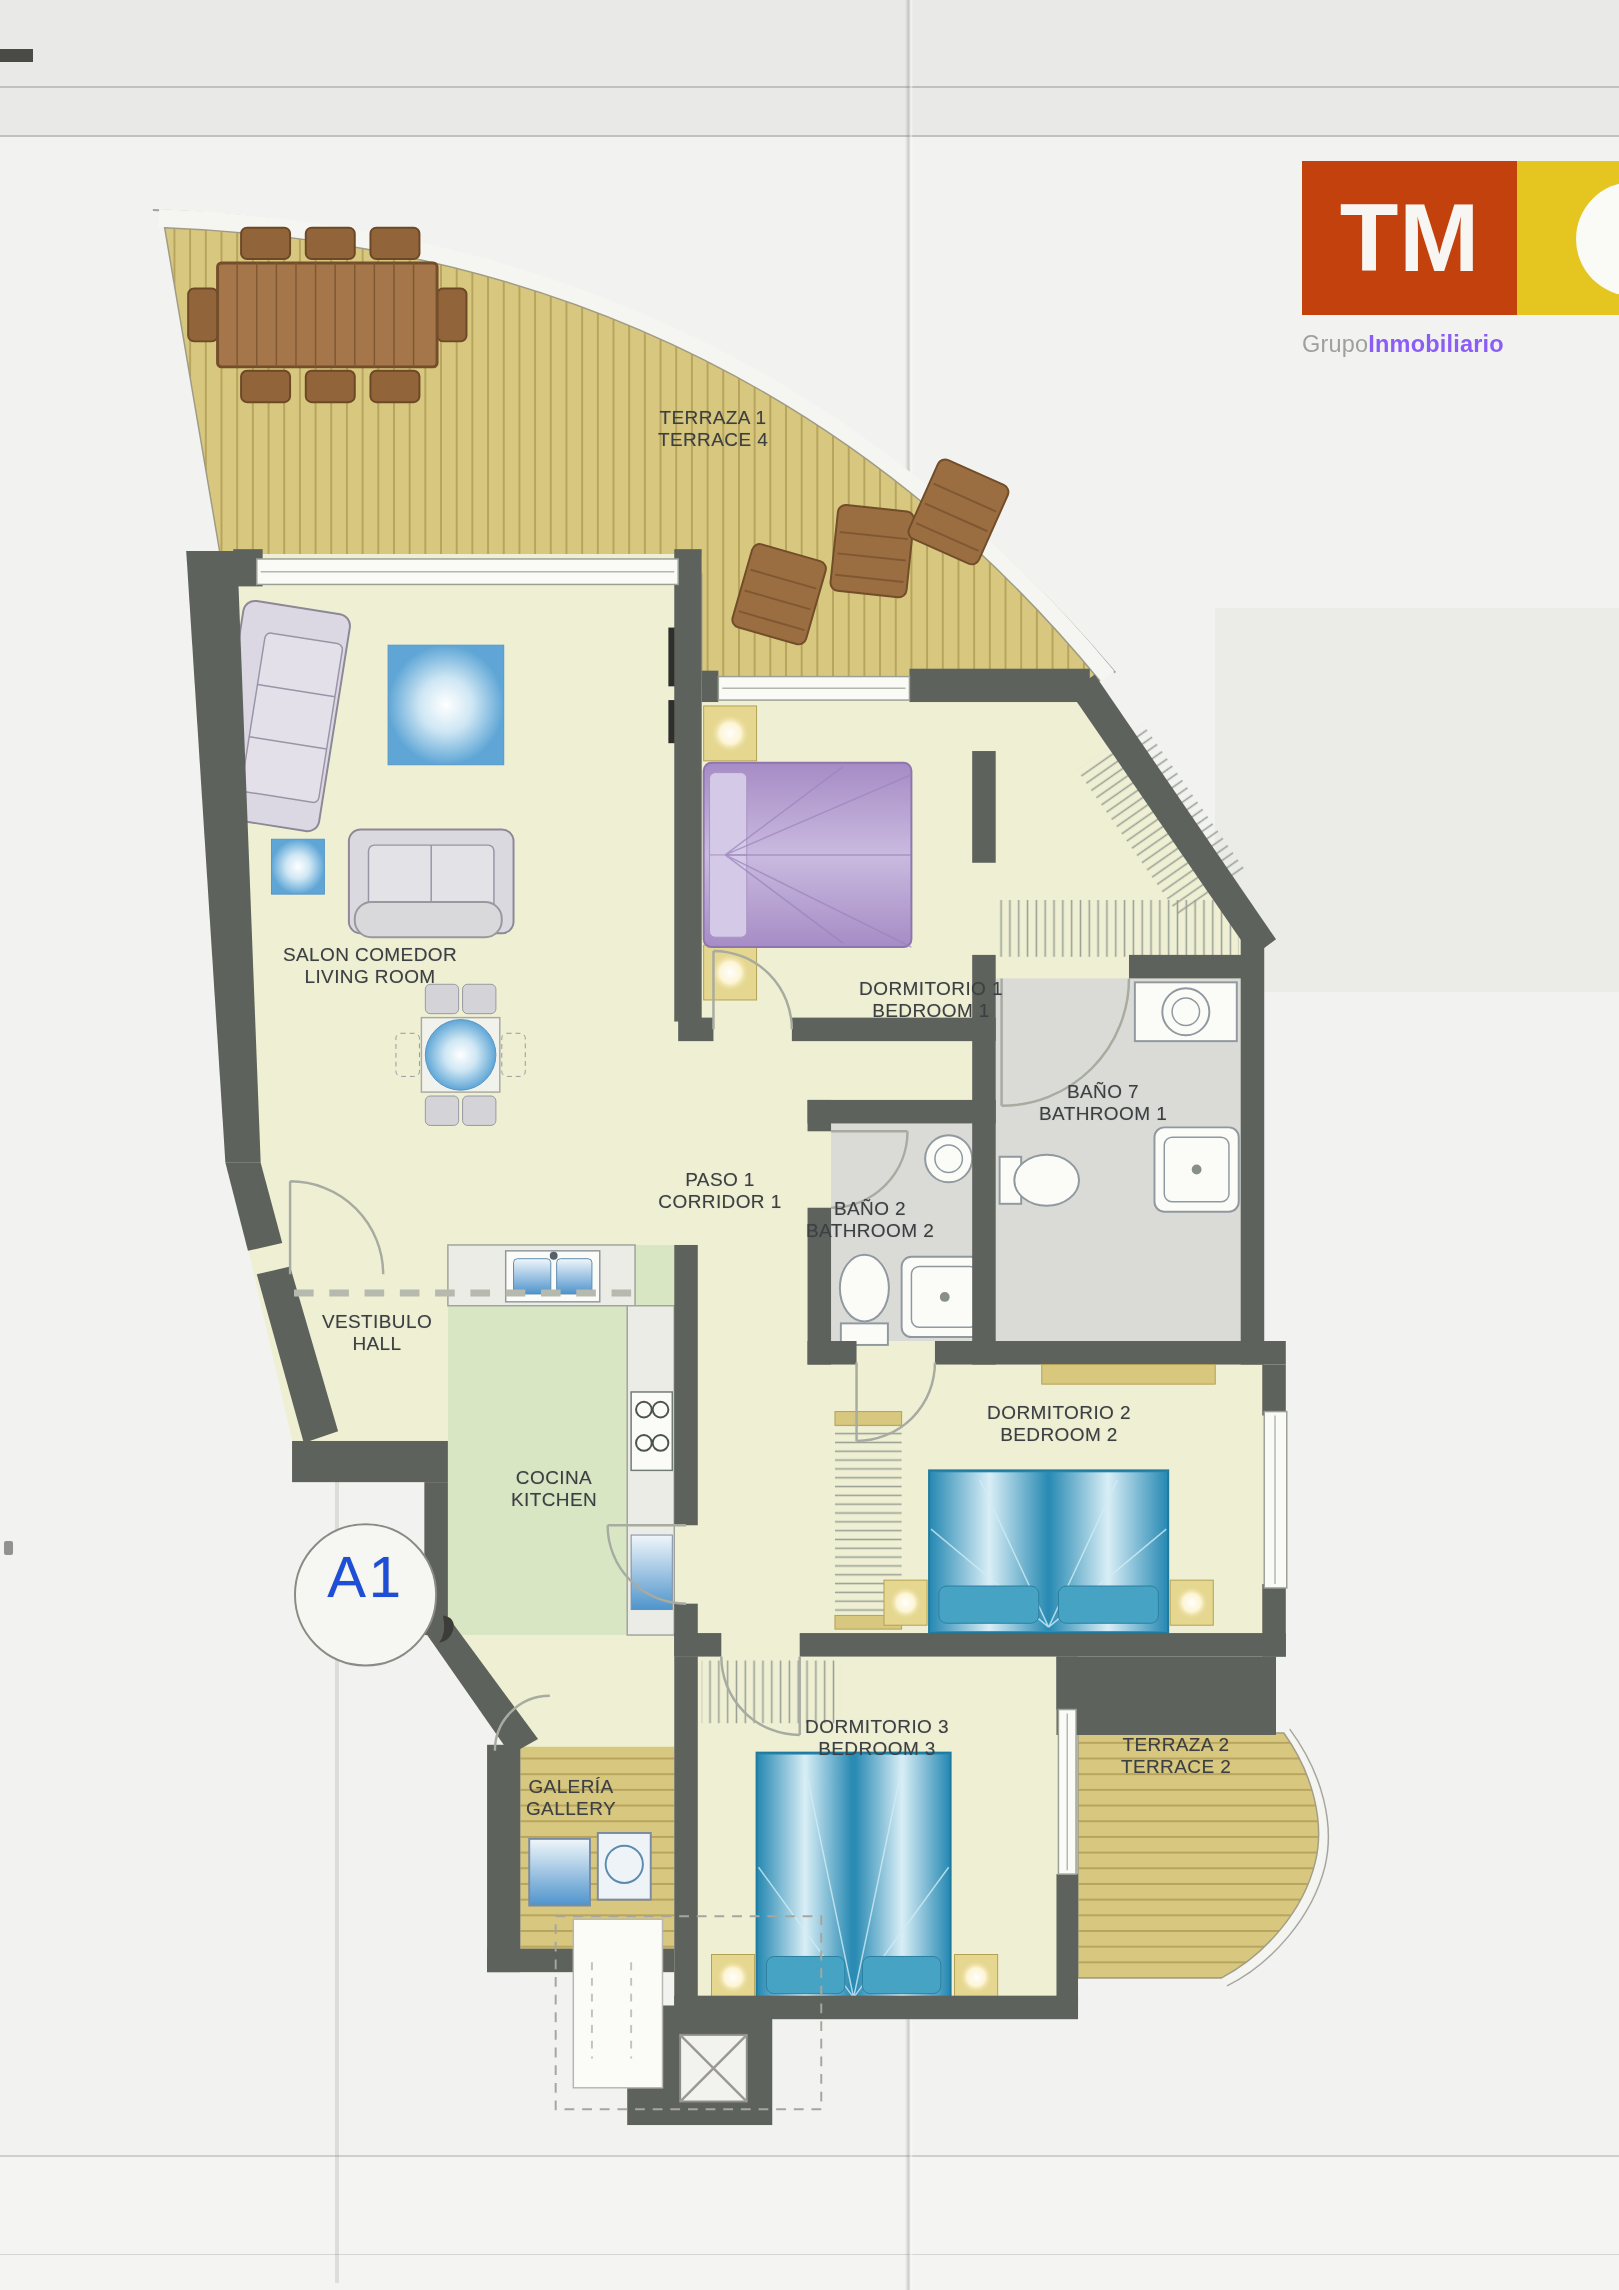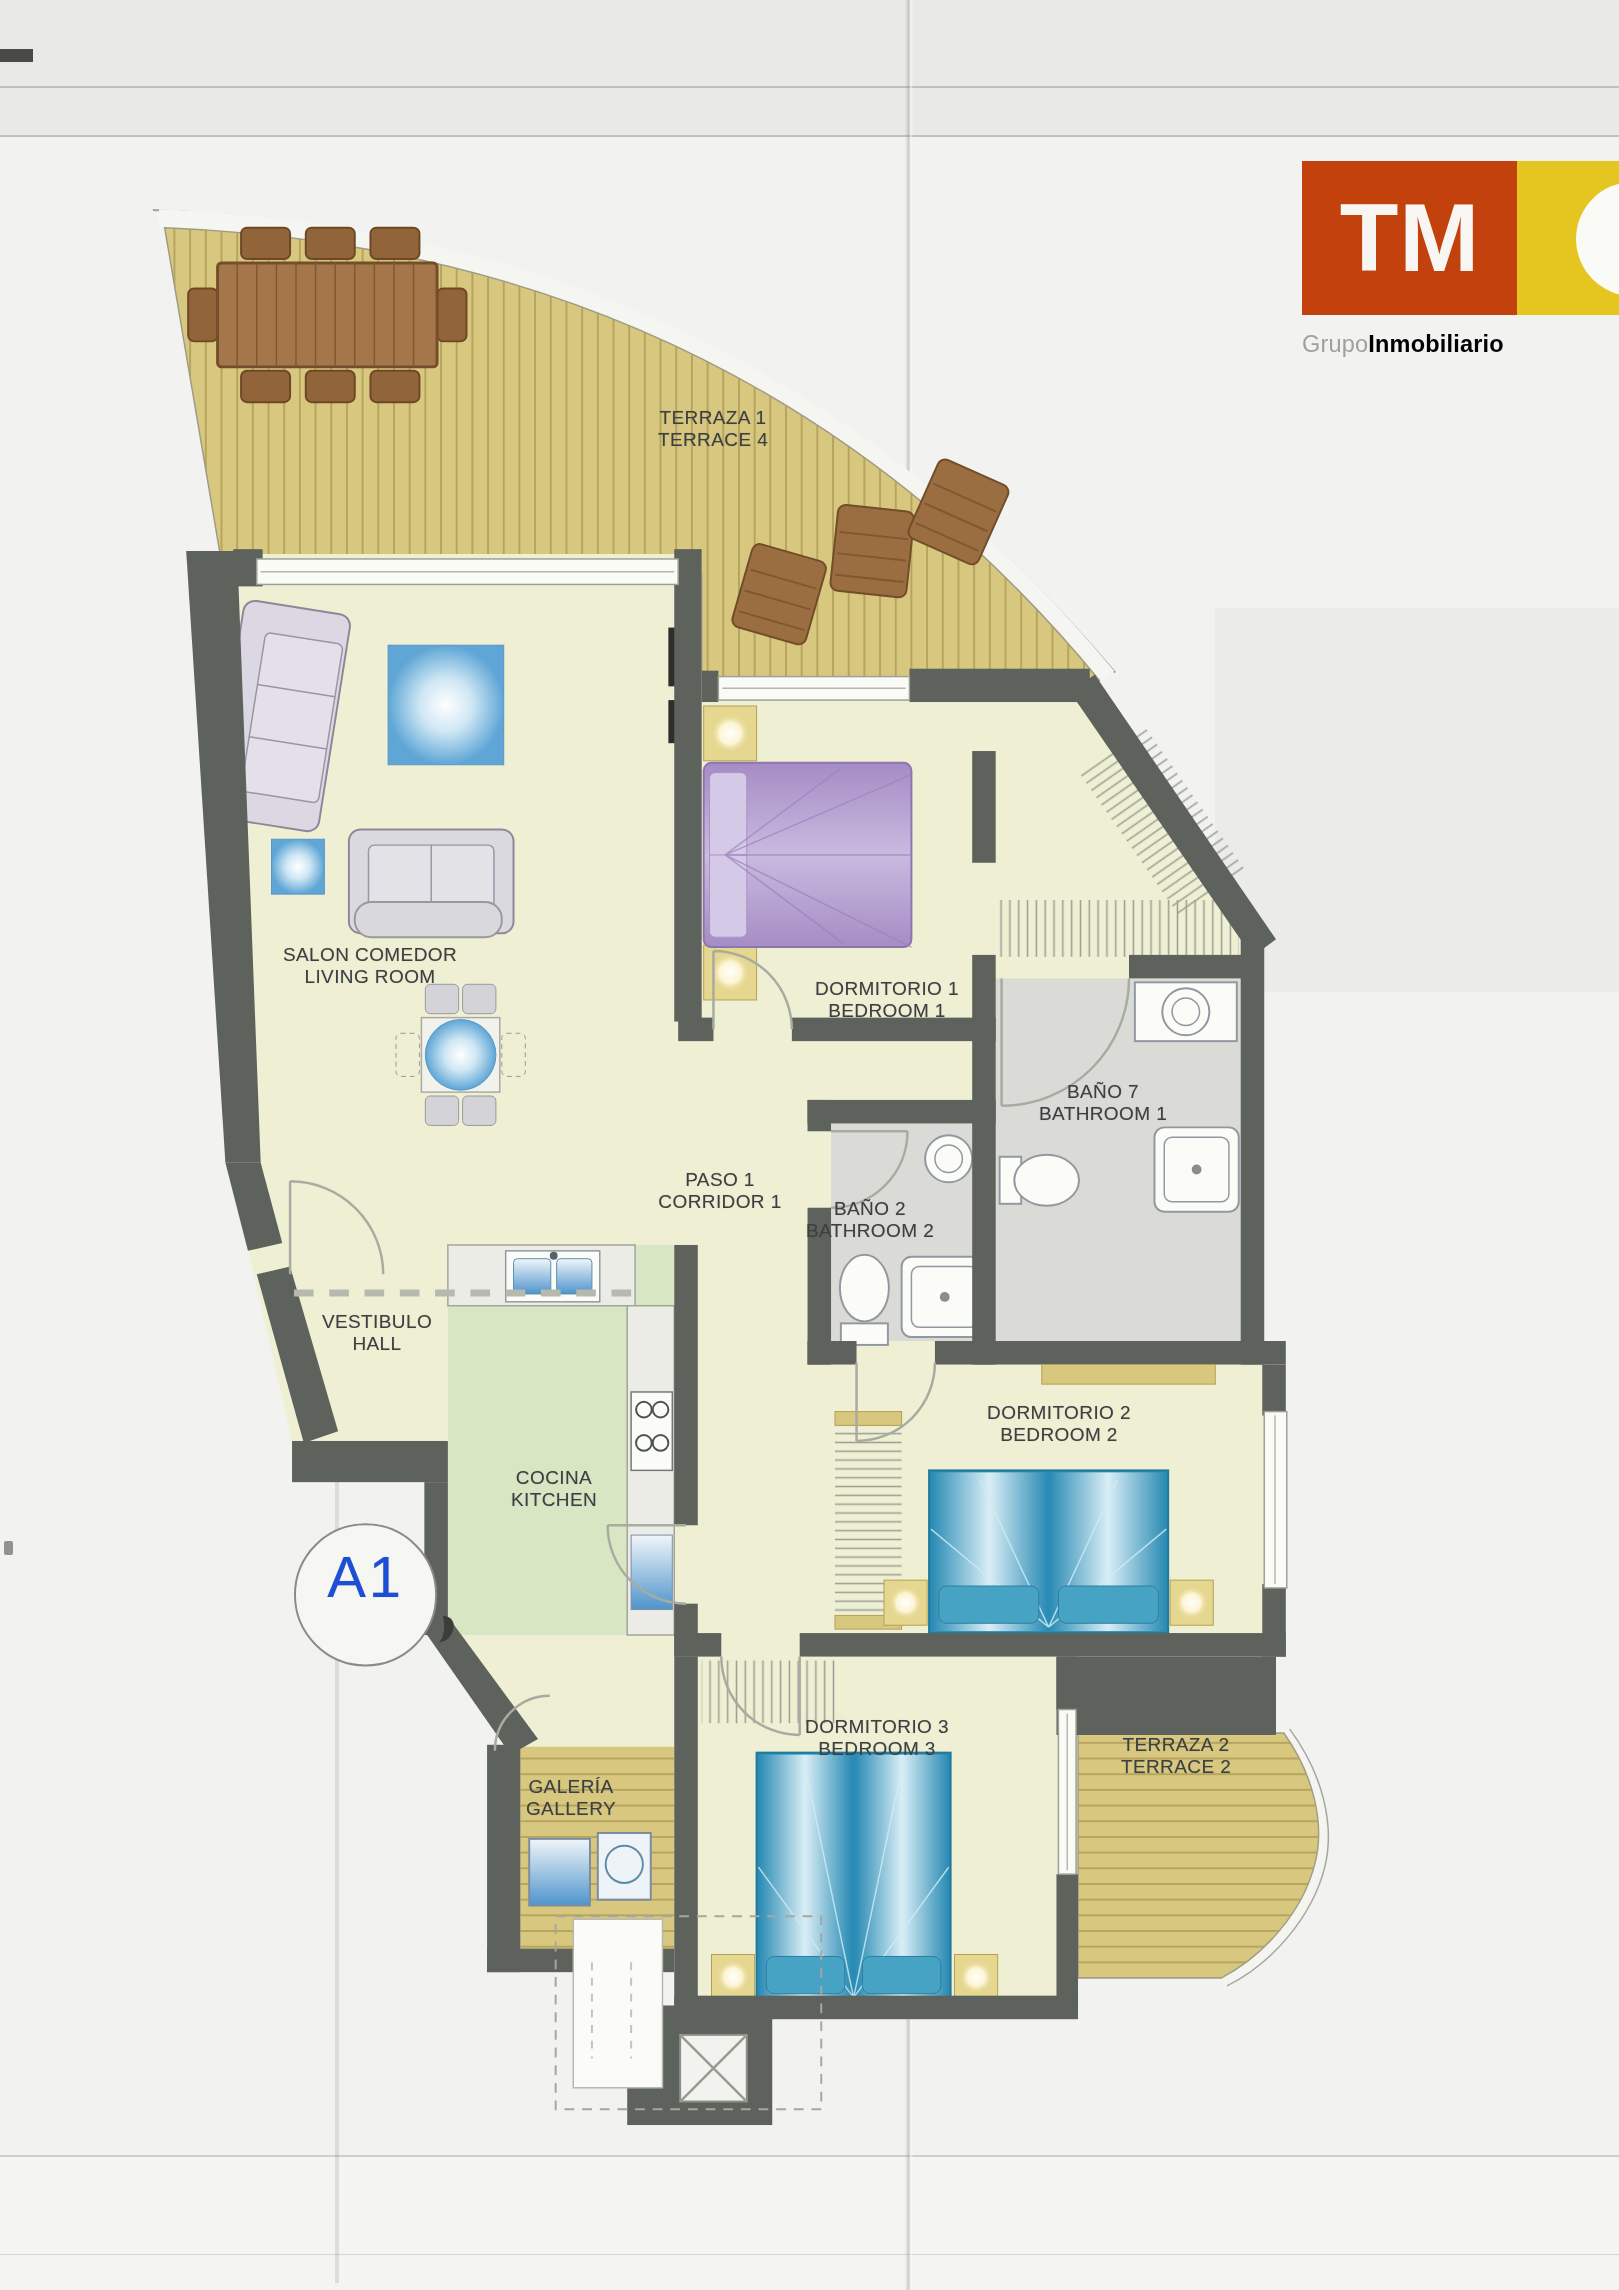--- a/index.html
+++ b/index.html
@@ -18,21 +18,21 @@
   #edgedash{left:0;top:49px;width:33px;height:12.7px;background:#4a4a46;}
   #tinymark{left:3.9px;top:1541px;width:8.8px;height:13.7px;background:#6a6a66;opacity:.7;border-radius:2px;}
   
   #logo-red{left:1302px;top:161px;width:216px;height:154px;background:#c2410c;
      display:flex;align-items:center;justify-content:center;}
   #logo-red span{color:#f7f6f2;font-size:96px;font-weight:bold;letter-spacing:1px;}
   #logo-yellow{left:1517px;top:161px;width:102px;height:154px;background:#e5c520;overflow:hidden;}
   #logo-circle{position:absolute;right:-71px;top:20.6px;width:114px;height:114px;border-radius:50%;background:#fafaf6;}
   #logo-sub{left:1302px;top:331px;width:314px;font-size:23.5px;letter-spacing:0.2px;}
   #logo-sub .g{color:#9f9f9d;}
-  #logo-sub .i{color:#000000;font-weight:bold;}
+  #logo-sub .i{color:#8b5cf6;font-weight:bold;}
   
   #plansvg{left:0;top:0;width:1619px;height:2291px;}
   
   .rl{width:216px;margin-left:-108px;text-align:center;font-size:19px;line-height:21.6px;
       color:#3d4043;letter-spacing:0.4px;text-shadow:0 0 1px rgba(70,70,75,.35);white-space:nowrap;}
   #unit-badge{left:287px;top:1543px;width:157px;text-align:center;font-size:58px;color:#1d4ed8;
       letter-spacing:2.9px;text-shadow:0 0 1px rgba(60,60,60,.4);}
 </style>
 </head>
 <body>
@@ -349,21 +349,21 @@
   </svg>
 
   <div class="abs rl" style="left:713px;top:407px">
       <div>TERRAZA 1</div>
       <div>TERRACE 4</div>
     </div>
   <div class="abs rl" style="left:370px;top:944px">
       <div>SALON COMEDOR</div>
       <div>LIVING ROOM</div>
     </div>
-  <div class="abs rl" style="left:887px;top:978px">
+  <div class="abs rl" style="left:931px;top:978px">
       <div>DORMITORIO 1</div>
       <div>BEDROOM 1</div>
     </div>
   <div class="abs rl" style="left:1103px;top:1081px">
       <div>BAÑO 7</div>
       <div>BATHROOM 1</div>
     </div>
   <div class="abs rl" style="left:720px;top:1169px">
       <div>PASO 1</div>
       <div>CORRIDOR 1</div>

